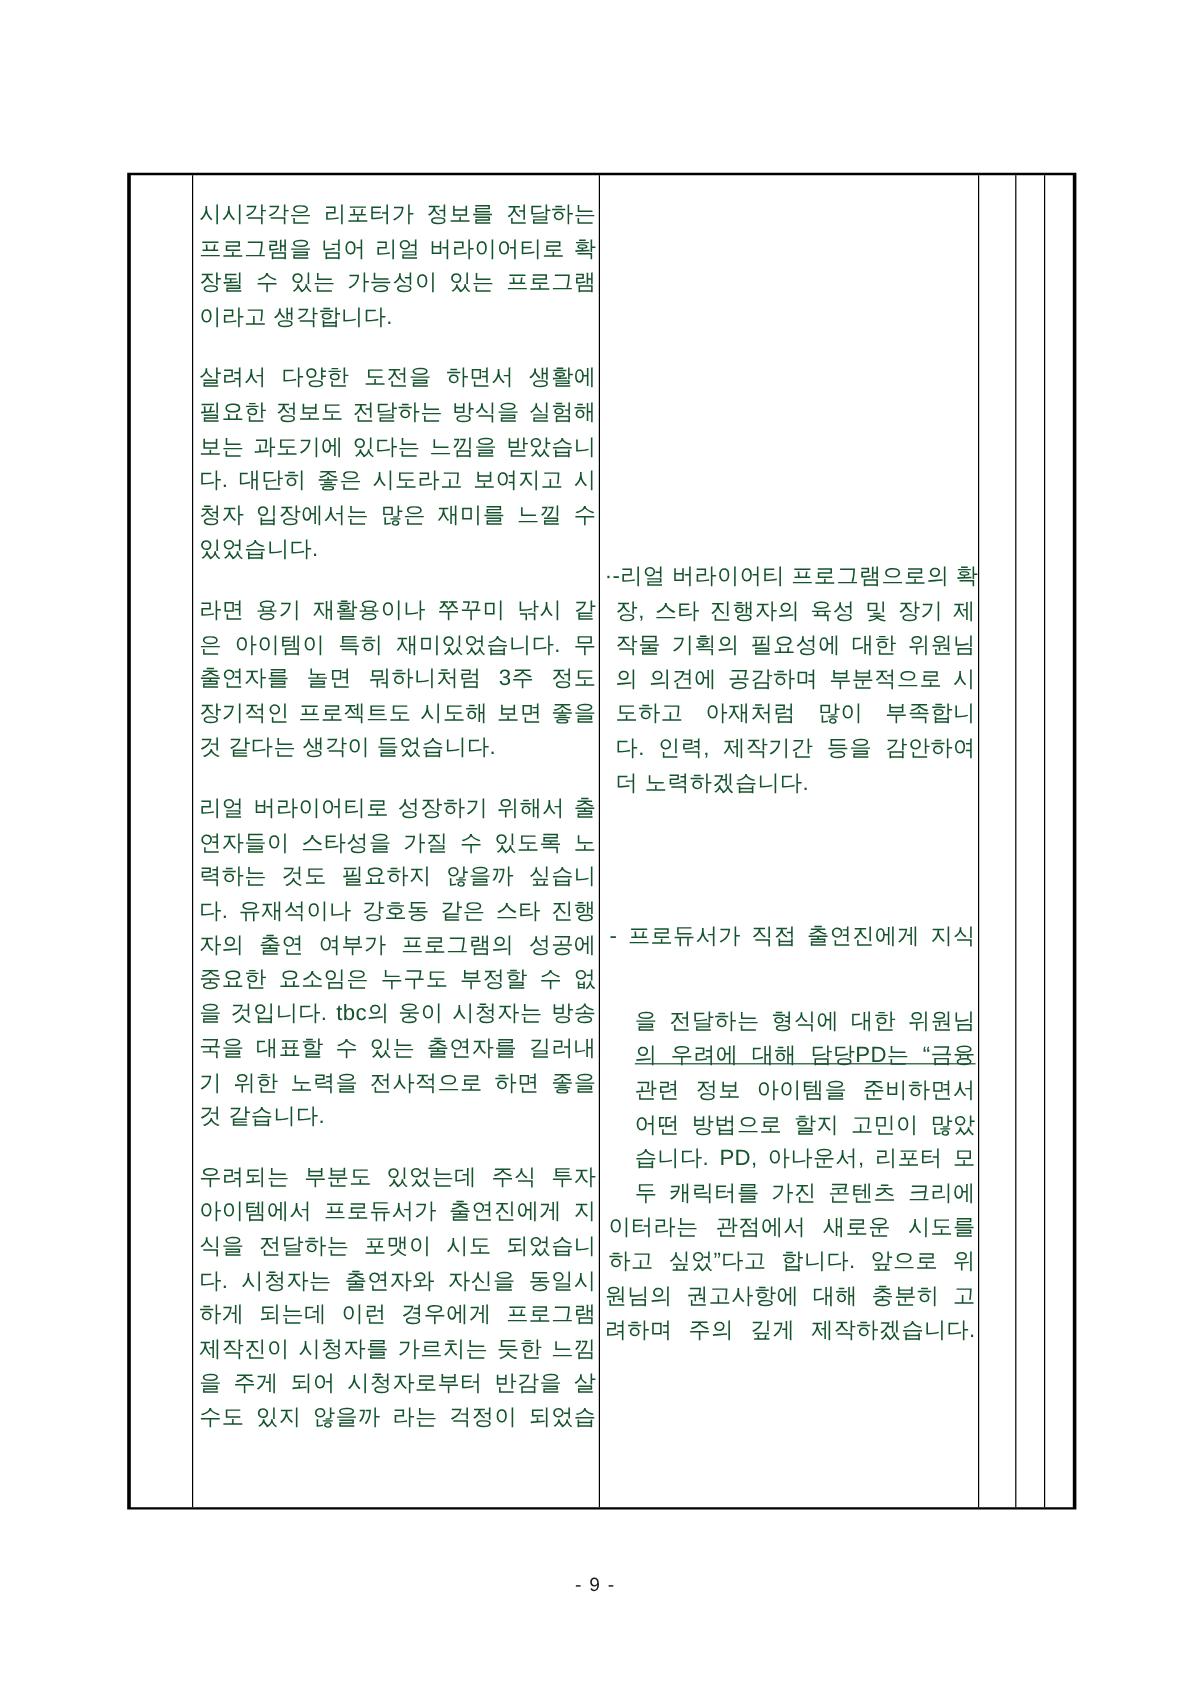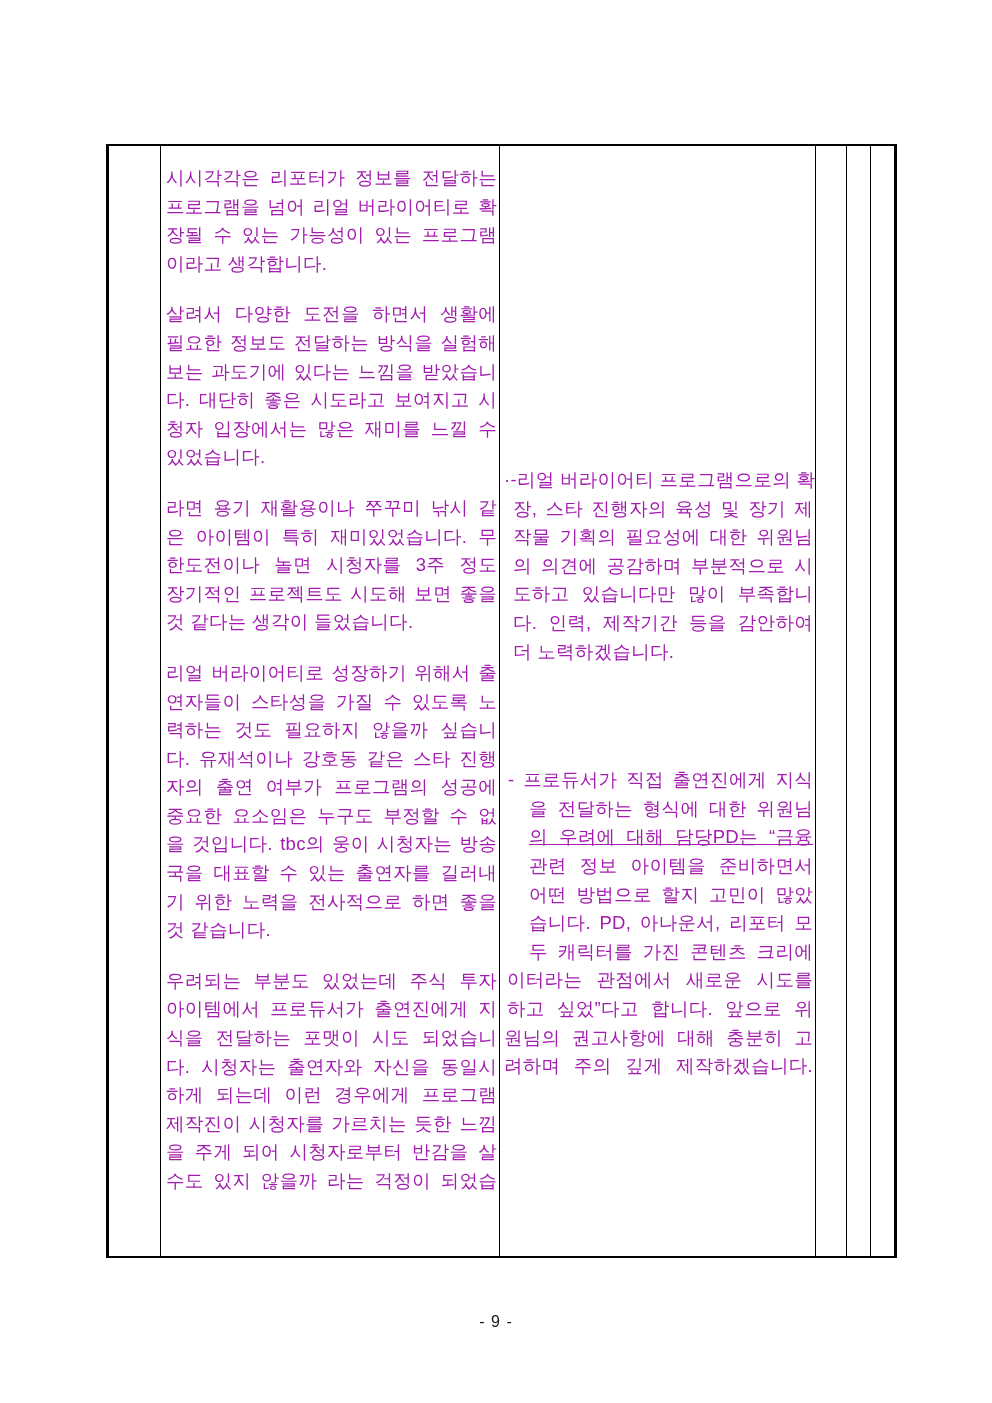--- a/index.html
+++ b/index.html
@@ -39,21 +39,21 @@
   .para + .para { margin-top: 22px; }
   #response-cell .para + .para { margin-top: 100px; }
   .line {
     height: 28.6px;
     line-height: 28.6px;
     font-size: 18.5px;
     letter-spacing: 0.3px;
     white-space: nowrap;
     text-align: justify;
     text-align-last: justify;
-    color: #a21caf;
+    color: #14532d;
   }
   .line.nj { text-align: center; text-align-last: left; }
   .footer {
     position: absolute;
     left: 0;
     right: 0;
     top: 1313px;
     text-align: center;
     font-size: 16px;
     letter-spacing: 1px;
@@ -77,21 +77,21 @@
           <div class="line">살려서 다양한 도전을 하면서 생활에</div>
           <div class="line">필요한 정보도 전달하는 방식을 실험해</div>
           <div class="line">보는 과도기에 있다는 느낌을 받았습니</div>
           <div class="line">다. 대단히 좋은 시도라고 보여지고 시</div>
           <div class="line">청자 입장에서는 많은 재미를 느낄 수</div>
           <div class="line nj">있었습니다.</div>
         </div>
         <div class="para">
           <div class="line">라면 용기 재활용이나 쭈꾸미 낚시 같</div>
           <div class="line">은 아이템이 특히 재미있었습니다. 무</div>
-          <div class="line">한도전이나 놀면 시청자를 3주 정도</div>
+          <div class="line">출연자를 놀면 뭐하니처럼 3주 정도</div>
           <div class="line">장기적인 프로젝트도 시도해 보면 좋을</div>
           <div class="line nj">것 같다는 생각이 들었습니다.</div>
         </div>
         <div class="para">
           <div class="line">리얼 버라이어티로 성장하기 위해서 출</div>
           <div class="line">연자들이 스타성을 가질 수 있도록 노</div>
           <div class="line">력하는 것도 필요하지 않을까 싶습니</div>
           <div class="line">다. 유재석이나 강호동 같은 스타 진행</div>
           <div class="line">자의 출연 여부가 프로그램의 성공에</div>
           <div class="line">중요한 요소임은 누구도 부정할 수 없</div>
@@ -110,27 +110,27 @@
           <div class="line">을 주게 되어 시청자로부터 반감을 살</div>
           <div class="line">수도 있지 않을까 라는 걱정이 되었습</div>
         </div>
       </div>
     <div class="cell c3" id="response-cell">
         <div class="para">
           <div class="line">·-리얼 버라이어티 프로그램으로의 확</div>
           <div class="line" style="padding-left: 9px;">장, 스타 진행자의 육성 및 장기 제</div>
           <div class="line" style="padding-left: 9px;">작물 기획의 필요성에 대한 위원님</div>
           <div class="line" style="padding-left: 9px;">의 의견에 공감하며 부분적으로 시</div>
-          <div class="line" style="padding-left: 9px;">도하고 있습니다만 많이 부족합니</div>
+          <div class="line" style="padding-left: 9px;">도하고 아재처럼 많이 부족합니</div>
           <div class="line" style="padding-left: 9px;">다. 인력, 제작기간 등을 감안하여</div>
           <div class="line nj" style="padding-left: 9px;">더 노력하겠습니다.</div>
         </div>
         <div class="para">
           <div class="line" style="padding-left: 4px;">- 프로듀서가 직접 출연진에게 지식</div>
-          <div class="line" style="padding-left: 25px;">을 전달하는 형식에 대한 위원님</div>
+          <div class="line" style="padding-left: 25px; margin-top: 42px;">을 전달하는 형식에 대한 위원님</div>
           <div class="line" style="padding-left: 25px; text-decoration: underline;">의 우려에 대해 담당PD는 “금융</div>
           <div class="line" style="padding-left: 25px;">관련 정보 아이템을 준비하면서</div>
           <div class="line" style="padding-left: 25px;">어떤 방법으로 할지 고민이 많았</div>
           <div class="line" style="padding-left: 25px;">습니다. PD, 아나운서, 리포터 모</div>
           <div class="line" style="padding-left: 25px;">두 캐릭터를 가진 콘텐츠 크리에</div>
           <div class="line" style="padding-left: 3px;">이터라는 관점에서 새로운 시도를</div>
           <div class="line" style="padding-left: 3px;">하고 싶었”다고 합니다. 앞으로 위</div>
           <div class="line">원님의 권고사항에 대해 충분히 고</div>
           <div class="line">려하며 주의 깊게 제작하겠습니다.</div>
         </div>

